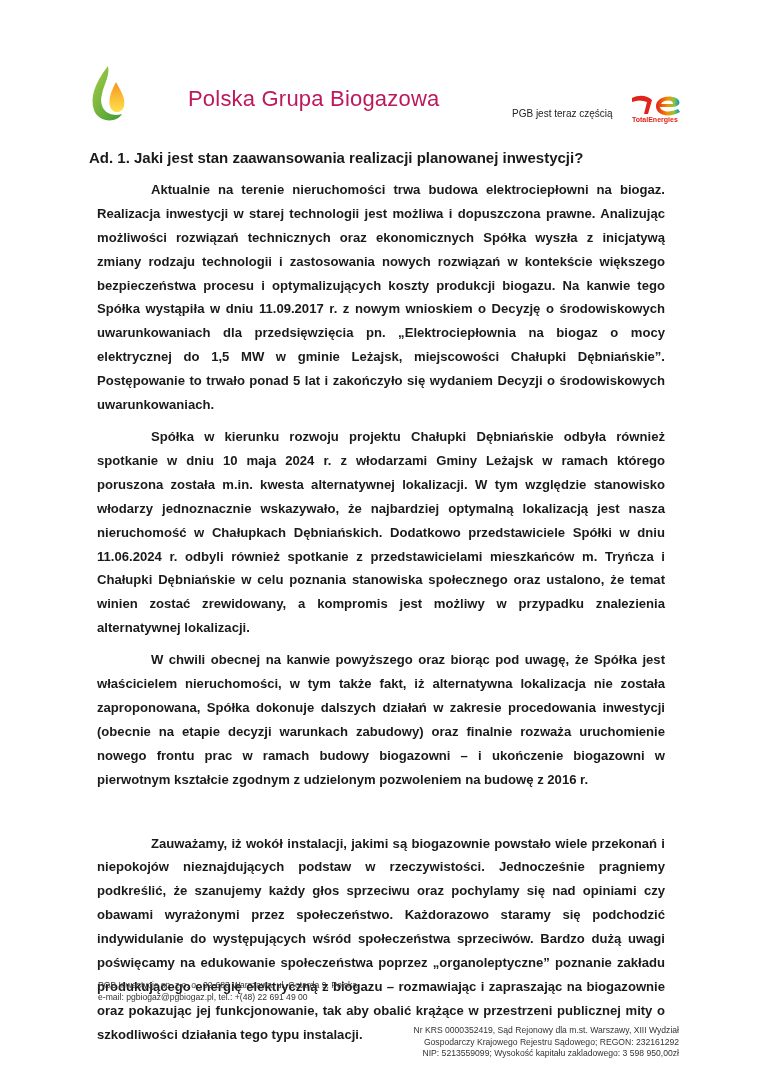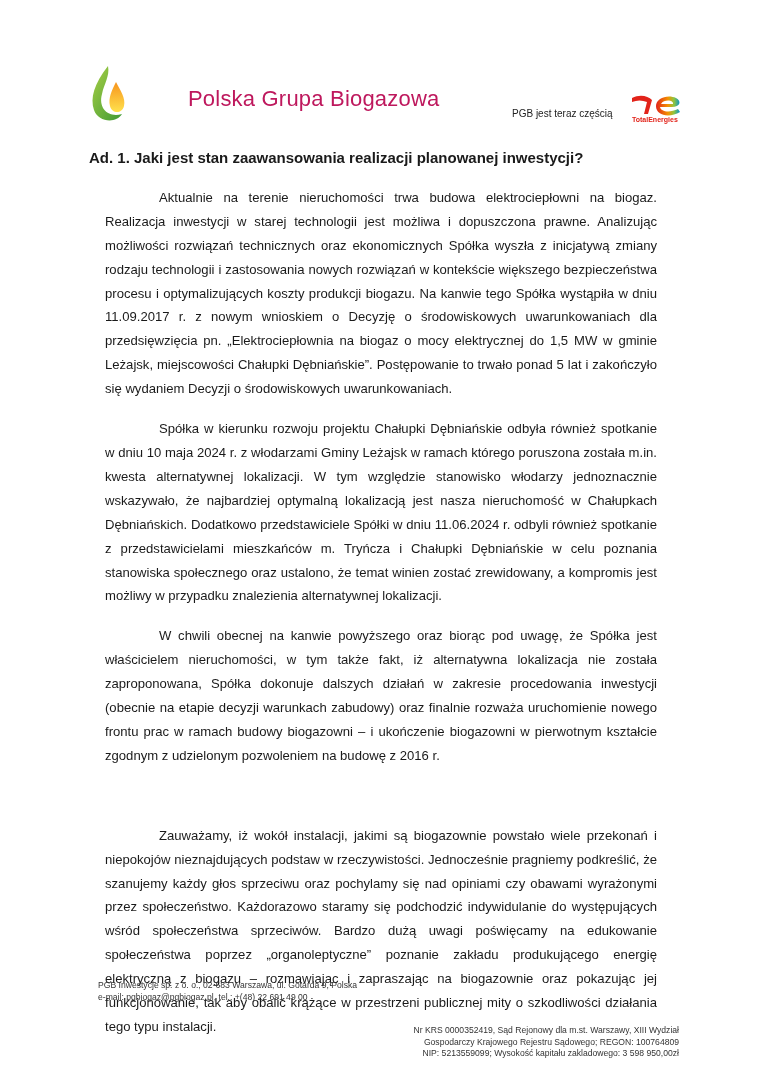--- a/index.html
+++ b/index.html
@@ -6,21 +6,21 @@
   body { width:764px; height:1080px; position:relative; overflow:hidden; font-family:"Liberation Sans", sans-serif; color:#1a1a1a; }
   .logo { position:absolute; left:88px; top:64px; width:300px; height:60px; }
   .logo svg { position:absolute; left:0; top:0; }
   .logo .brand { position:absolute; left:52px; top:22px; font-size:22px; color:#be185d; letter-spacing:0.2px; white-space:nowrap;margin-left:48px; }
   .partner { position:absolute; left:512px; top:108px; font-size:10px; color:#222; white-space:nowrap; }
   .te-logo { position:absolute; left:628px; top:90px; width:60px; height:36px; }
   .te-logo .te-name { position:absolute; left:4px; top:26px; font-size:7px; font-weight:bold; color:#e2231a; white-space:nowrap; }
   .content { position:absolute; left:89px; top:146px; width:584px; font-size:13.1px; line-height:23.9px; }
   .content h2 { font-size:15px; font-weight:bold; margin:0; line-height:23.9px; }
   .content h2.q2 { text-align:justify; }
-  .content p { margin:16px; text-align:justify; text-indent:54px; }
+  .content p { margin:8px; text-align:justify; text-indent:54px;font-weight:bold; }
   .gap { height:24px; }
   .footer-left { position:absolute; left:89px; top:980px; font-size:8.6px; line-height:11.5px; color:#333;margin-left:9px; }
   .footer-right { position:absolute; right:85px; top:980px; font-size:8.6px; line-height:11.5px; color:#333; text-align:right;margin-top:45px; }
 </style>
 </head>
 <body>
 
 <div class="logo">
   <svg width="44" height="62" viewBox="0 0 44 62">
     <defs>
@@ -66,15 +66,15 @@
   <p>Zauważamy, iż wokół instalacji, jakimi są biogazownie powstało wiele przekonań i niepokojów nieznajdujących podstaw w rzeczywistości. Jednocześnie pragniemy podkreślić, że szanujemy każdy głos sprzeciwu oraz pochylamy się nad opiniami czy obawami wyrażonymi przez społeczeństwo. Każdorazowo staramy się podchodzić indywidulanie do występujących wśród społeczeństwa sprzeciwów. Bardzo dużą uwagi poświęcamy na edukowanie społeczeństwa poprzez „organoleptyczne” poznanie zakładu produkującego energię elektryczną z biogazu – rozmawiając i zapraszając na biogazownie oraz  pokazując jej funkcjonowanie, tak aby obalić krążące w przestrzeni publicznej mity o szkodliwości działania tego typu instalacji.</p>
 </div>
 
 <div class="footer-left">
   <div>PGB Inwestycje sp. z o. o., 02-683 Warszawa, ul. Gotarda 9, Polska</div>
   <div>e-mail: pgbiogaz@pgbiogaz.pl,  tel.: +(48) 22 691 49 00</div>
 </div>
 
 <div class="footer-right">
   <div>Nr KRS 0000352419, Sąd Rejonowy dla m.st. Warszawy, XIII Wydział</div>
-  <div>Gospodarczy Krajowego Rejestru Sądowego; REGON: 100764809</div>
+  <div>Gospodarczy Krajowego Rejestru Sądowego; REGON: 232161292</div>
   <div>NIP: 5213559099; Wysokość kapitału zakladowego: 3 598 950,00zł</div>
 </div>
 
 </body></html>

